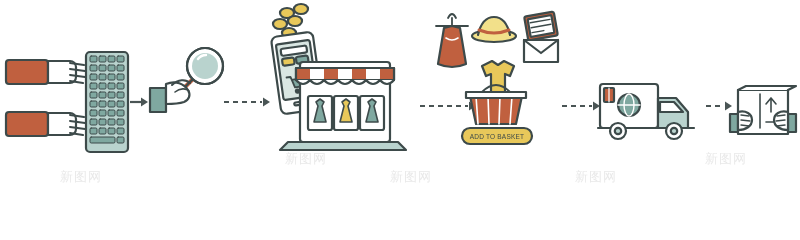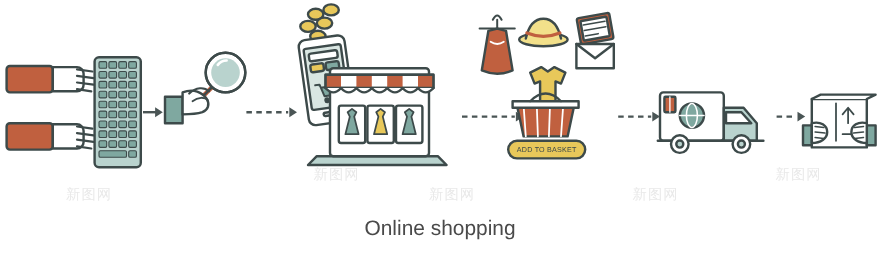--- a/index.html
+++ b/index.html
@@ -292,15 +292,14 @@
         <path d="M0 30 h8 v18 h-8 z" fill="#7fa8a0"></path>
         <path d="M8 28 c8 -2 14 2 14 8 c0 6 -6 10 -14 10 z" fill="#ffffff"></path>
         <path d="M11 31 l8 1 M11 36 l9 1 M11 41 l8 1" stroke-width="1.4"></path>
         <path d="M66 30 h-8 v18 h8 z" fill="#7fa8a0"></path>
         <path d="M58 28 c-8 -2 -14 2 -14 8 c0 6 6 10 14 10 z" fill="#ffffff"></path>
         <path d="M55 31 l-8 1 M55 36 l-9 1 M55 41 l-8 1" stroke-width="1.4"></path>
       </g>
     </svg>
   </div>
 
-  <div class="caption">Online shopping</div>
 
 </div>
 
 </body></html>

